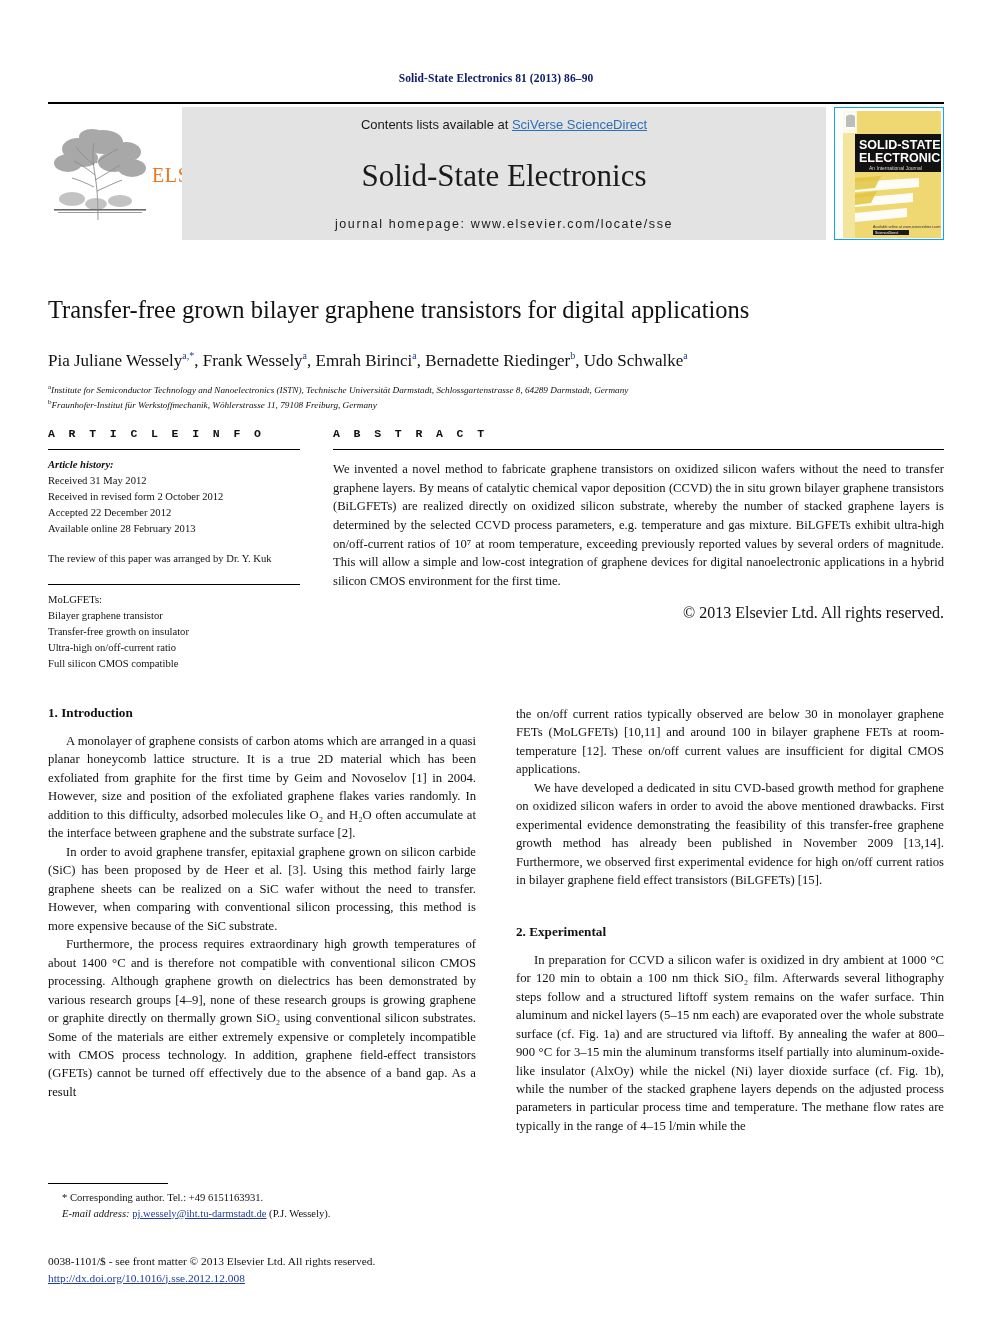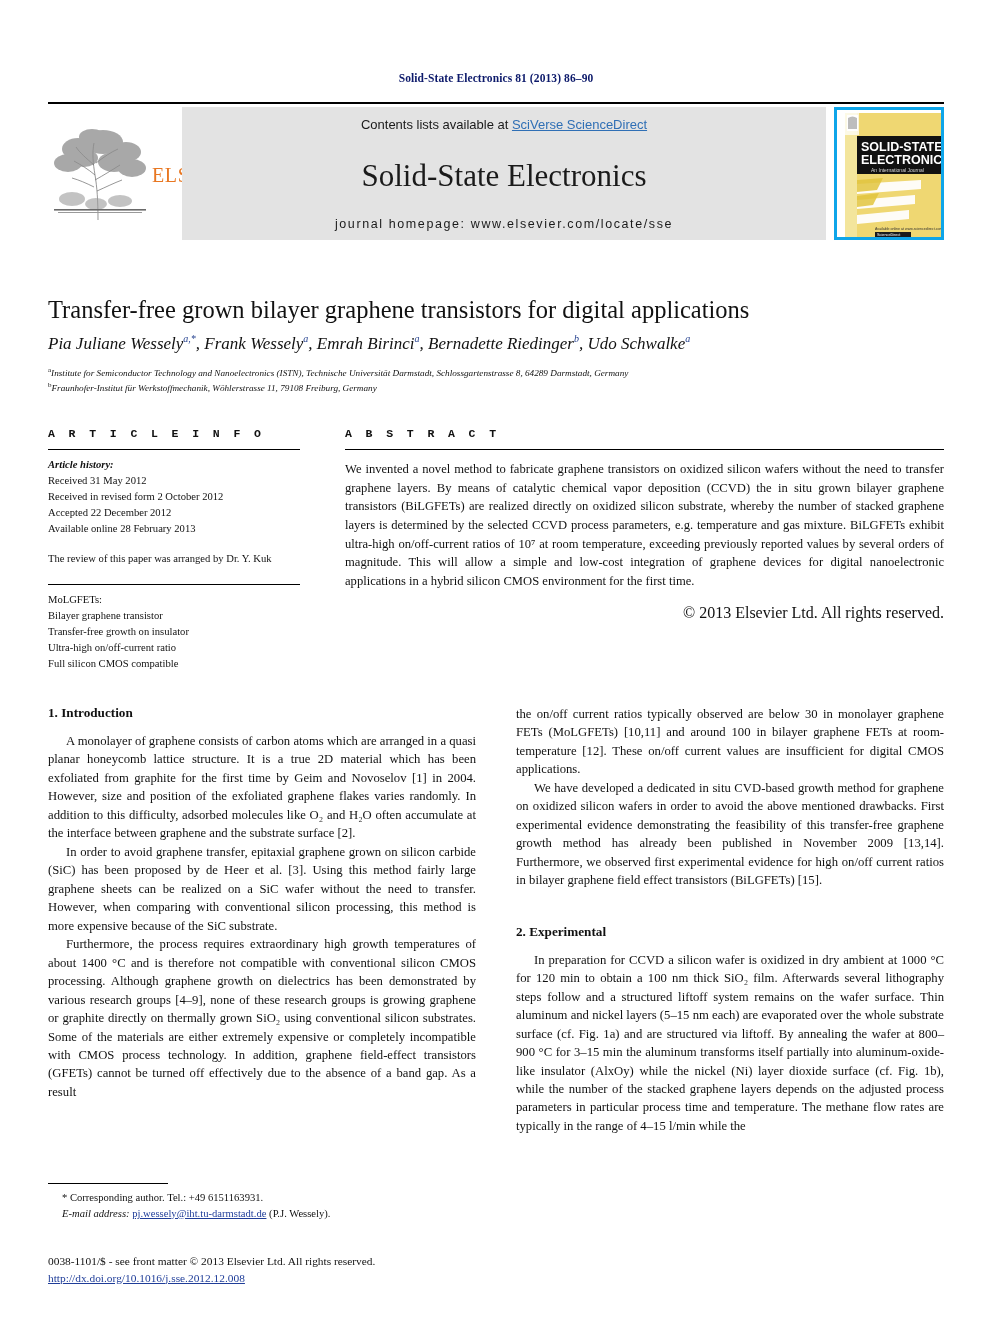--- a/index.html
+++ b/index.html
@@ -101,58 +101,57 @@
   .homepage-line {
     font-family: "Liberation Sans", sans-serif;
     font-size: 12.5px;
     letter-spacing: 1.6px;
     color: #1a1a1a;
   }
   .cover-thumb {
     flex: 0 0 110px;
     width: 110px;
     position: relative;
-    border: 3px solid #0ea5e9;
+    border: 1px solid #0ea5e9;
     background: #ffffff;
     box-sizing: border-box;
     overflow: hidden;
   }
 
   
   .title-block { position: absolute; top: 296px; left: 48px; width: 896px; }
   .paper-title {
     font-family: "Liberation Serif", serif;
     font-size: 24.5px;
     line-height: 1.15;
     color: #111;
     margin: 0;
     font-weight: normal;
   }
   .authors {
     font-family: "Liberation Serif", serif;
     font-size: 17px;
-    margin-top: 9px;
-    color: #111;
-    font-style: italic;
+    margin-top: 26px;
+    color: #111;
   }
   .authors sup { font-size: 10px; color:#24408e; vertical-align: super; }
   .affil {
     font-family: "Liberation Serif", serif;
     font-style: italic;
     font-size: 9.2px;
     line-height: 1.45;
     margin-top: 11px;
     color: #111;
   }
   .affil sup { font-size: 7px; vertical-align: super; font-style: normal; }
 
   
   .infoabs { position: absolute; top: 427px; left: 48px; width: 896px; display: flex; }
   .col-info { width: 252px; flex: 0 0 252px; }
-  .col-abs  { flex: 1 1 auto; margin-left: 45px; }
+  .col-abs  { flex: 1 1 auto; margin-left: 33px; }
 
   .sec-head {
     font-family: Liberation Mono, monospace;
     font-weight: bold;
     font-size: 11.5px;
     letter-spacing: 3.4px;
     color: #111;
   }
   .rule { border-top: 1px solid #000; margin-top: 9px; }
   .info-body { font-size: 10.6px; line-height: 1.52; margin-top: 7px; color:#111; }

